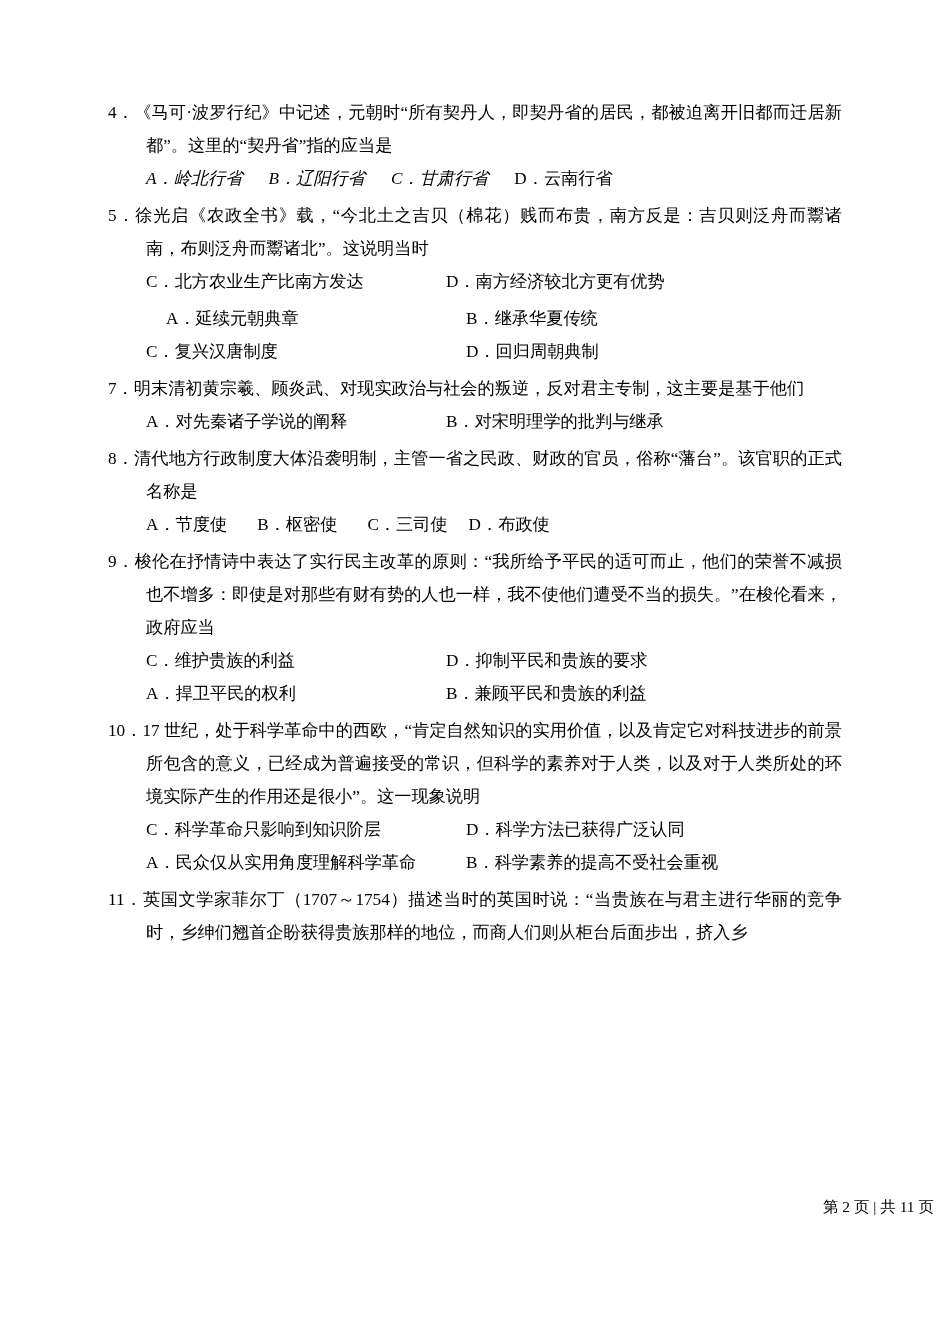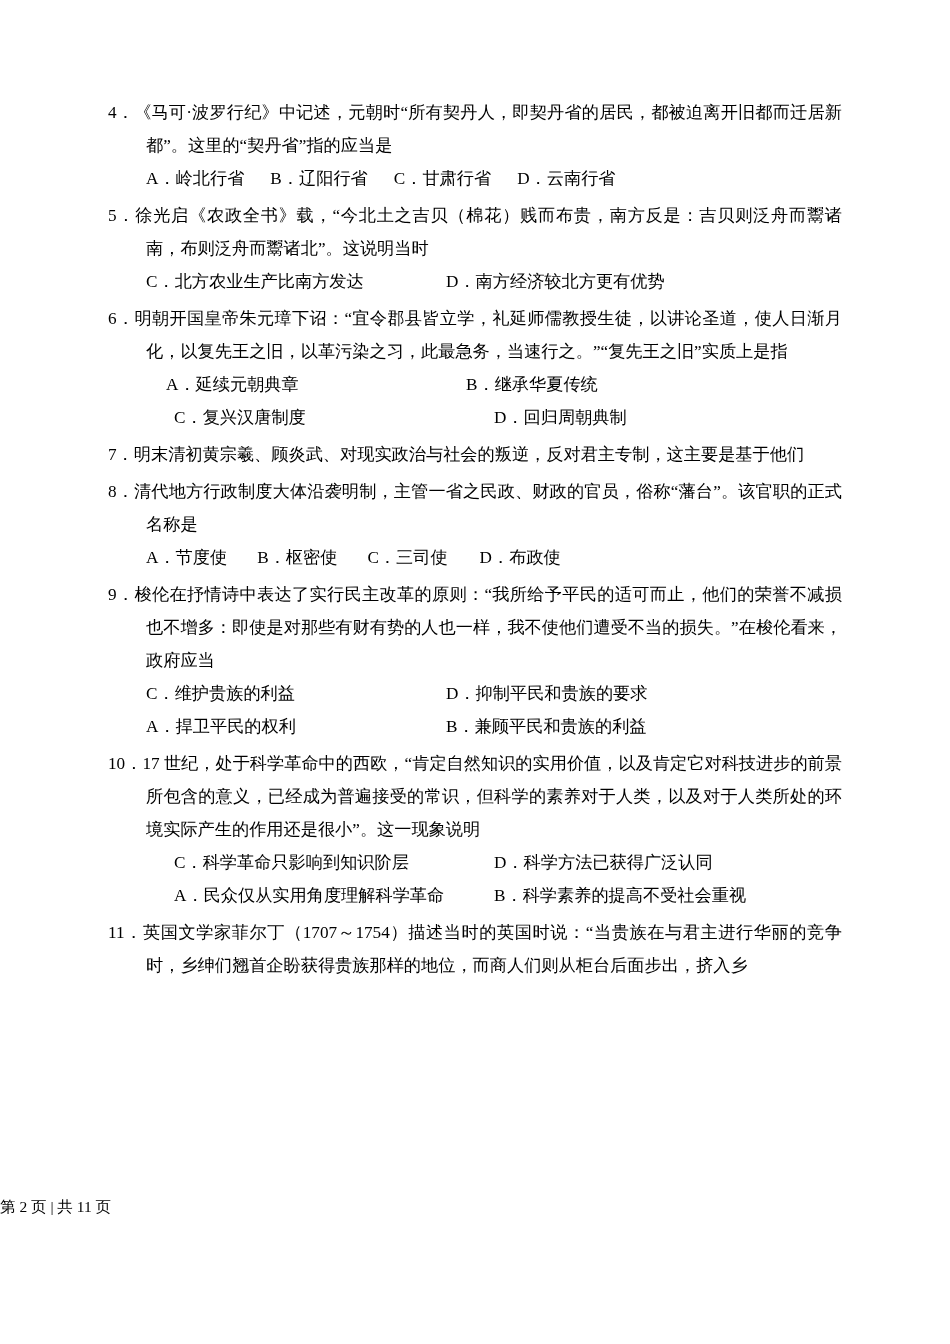--- a/index.html
+++ b/index.html
@@ -45,42 +45,41 @@
   }
   .opts-row {
     padding-left: 38px;
     font-size: 17.2px;
     line-height: 33px;
     white-space: nowrap;
   }
   .opt {
     display: inline-block;
   }
-  .opt-sp-1 { margin-right: 26px; }
+  .opt-sp-1 { margin-right: 26px; font-style: italic; }
   .opt-sp-2 { margin-right: 30px; }
-  .opt-sp-3 { margin-right: 32px; }
+  .opt-sp-3 { margin-right: 21px; }
   .opt-w-half {
     display: inline-block;
     width: 300px;
   }
   .opt-w-half-wide {
     display: inline-block;
     width: 320px;
-    margin-left: 28px;
   }
   .opt-indent-extra {
     padding-left: 58px;
     text-indent: 0;
   }
   .footer {
     position: absolute;
     left: 0;
-    right: 4px;
+    right: 16px;
     bottom: 40px;
-    text-align: left;
+    text-align: right;
     font-size: 15.5px;
     font-family: "Liberation Serif", "DejaVu Serif", serif;
   }
 </style>
 </head>
 <body>
 
 <div class="page">
 
   <div class="q">
@@ -95,34 +94,34 @@
   <div class="q">
     <div class="q-body q-stem-wrap">
       <span class="q-num">5．</span><span class="stem">徐光启《农政全书》载，“今北土之吉贝（棉花）贱而布贵，南方反是：吉贝则泛舟而鬻诸南，布则泛舟而鬻诸北”。这说明当时</span>
     </div>
     <div class="opts-row">
       <span class="opt opt-w-half">C．北方农业生产比南方发达</span><span class="opt">D．南方经济较北方更有优势</span>
     </div>
   </div>
 
   <div class="q">
-    <div class="q-body q-stem-wrap">
-      <span class="q-num">6．</span><span class="stem">明朝开国皇帝朱元璋下诏：“宜令郡县皆立学，礼延师儒教授生徒，以讲论圣道，使人日渐月化，以复先王之旧，以革污染之习，此最急务，当速行之。”“复先王之旧”实质上是指</span>
-    </div>
     <div class="opts-row opt-indent-extra">
       <span class="opt opt-w-half">A．延续元朝典章</span><span class="opt">B．继承华夏传统</span>
     </div>
     <div class="opts-row">
       <span class="opt opt-w-half-wide">C．复兴汉唐制度</span><span class="opt">D．回归周朝典制</span>
     </div>
   </div>
 
   <div class="q">
     <div class="q-body q-stem-wrap">
       <span class="q-num">7．</span><span class="stem">明末清初黄宗羲、顾炎武、对现实政治与社会的叛逆，反对君主专制，这主要是基于他们</span>
+    </div>
+    <div class="opts-row">
+      <span class="opt opt-w-half">A．对先秦诸子学说的阐释</span><span class="opt">B．对宋明理学的批判与继承</span>
     </div>
   </div>
 
   <div class="q">
     <div class="q-body q-stem-wrap">
       <span class="q-num">8．</span><span class="stem">清代地方行政制度大体沿袭明制，主管一省之民政、财政的官员，俗称“藩台”。该官职的正式名称是</span>
     </div>
     <div class="opts-row">
       <span class="opt opt-sp-2">A．节度使</span><span class="opt opt-sp-2">B．枢密使</span><span class="opt opt-sp-3">C．三司使</span><span class="opt">D．布政使</span>
     </div>

